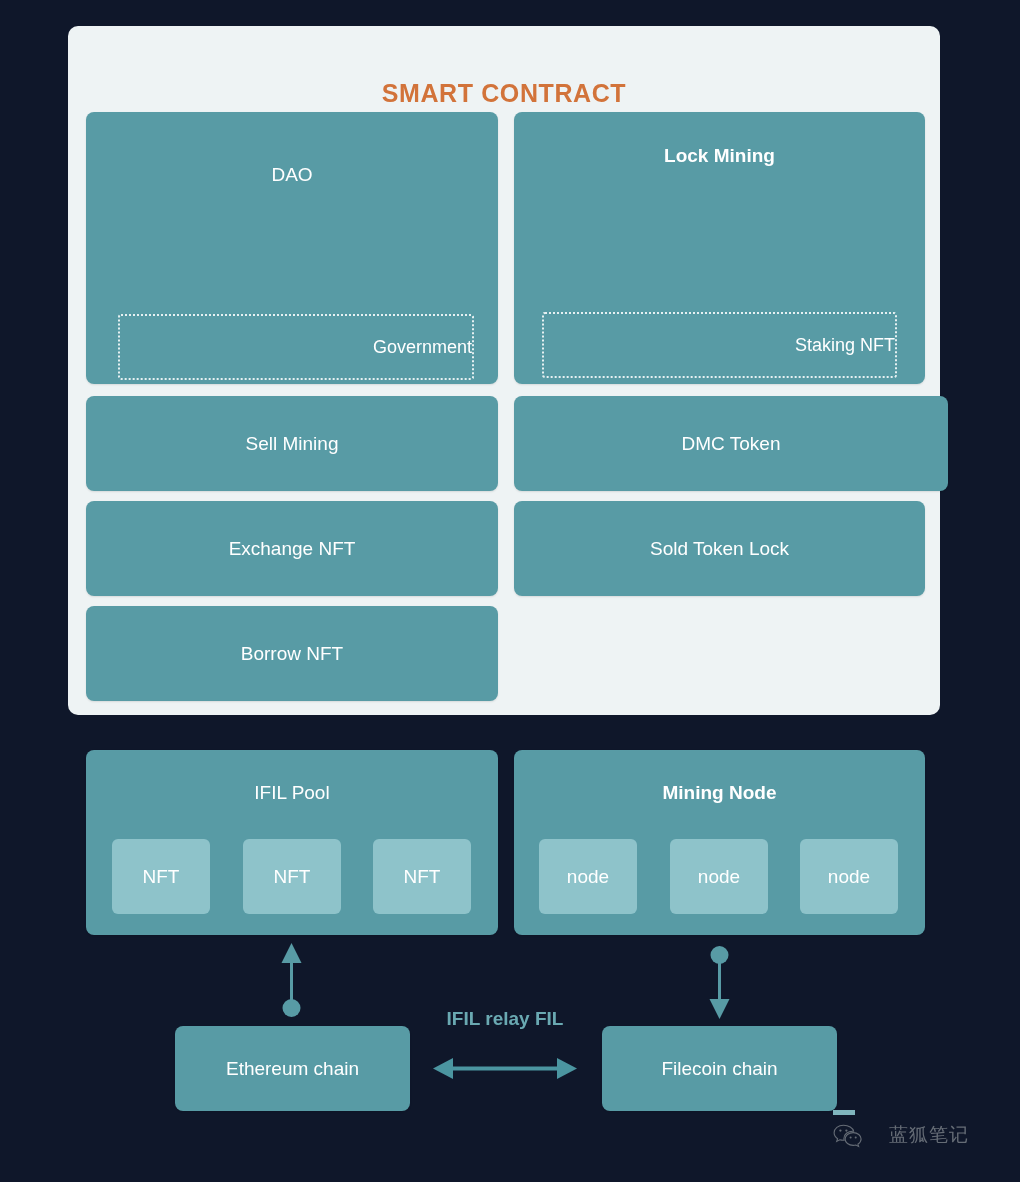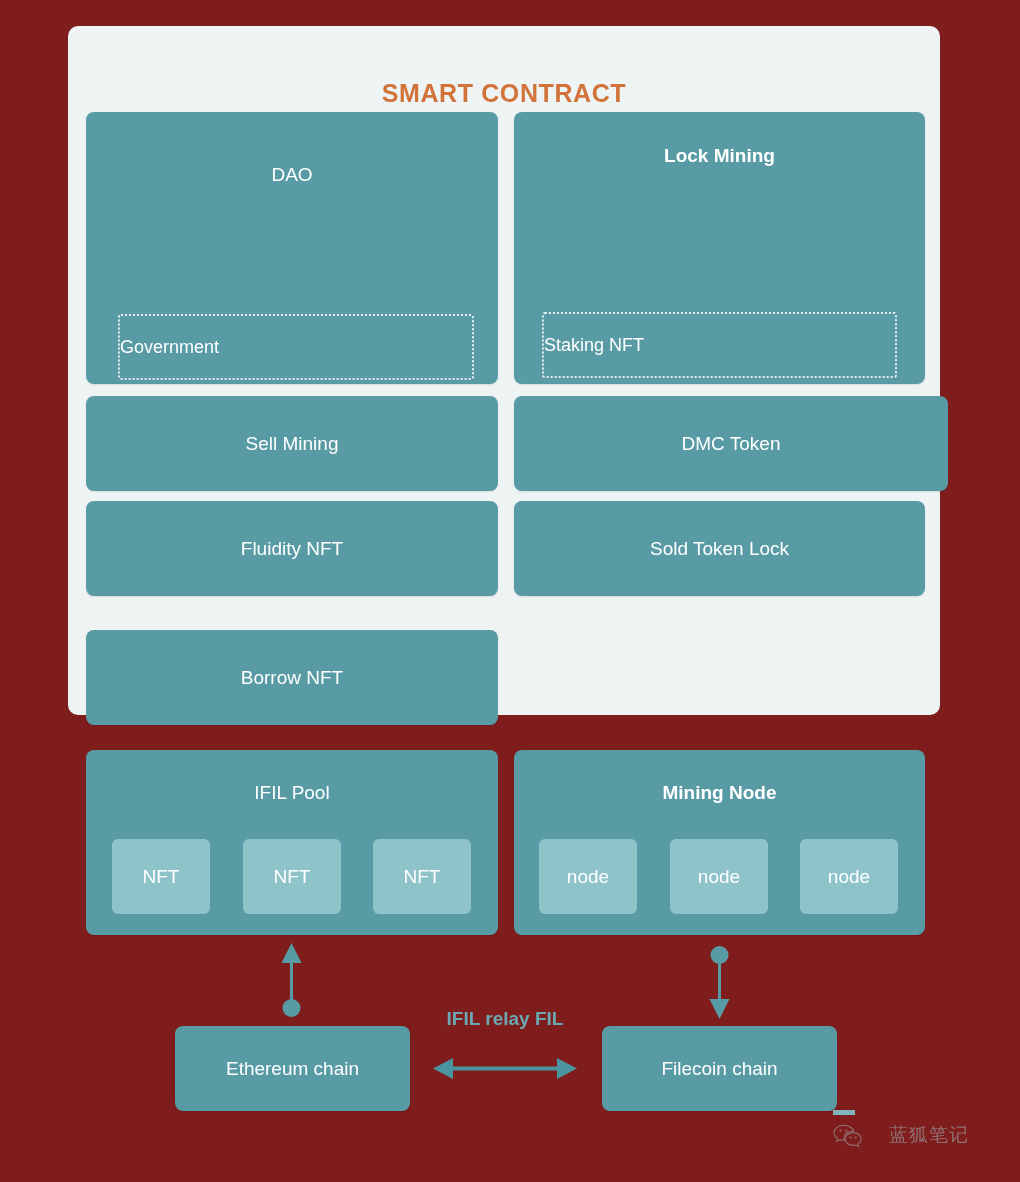--- a/index.html
+++ b/index.html
@@ -8,21 +8,21 @@
     background: #ffffff;
   }
   body {
     font-family: "Liberation Sans", sans-serif;
     -webkit-font-smoothing: antialiased;
   }
   #canvas {
     position: relative;
     width: 1020px;
     height: 1182px;
-    background: #7f1d1d;
+    background: #0f172a;
     overflow: hidden;
   }
 
   
   .panel {
     position: absolute;
     left: 68px;
     top: 26px;
     width: 872px;
     height: 689px;
@@ -76,21 +76,21 @@
     border-radius: 27px;
   }
 
   
   .subbox {
     position: absolute;
     border: 2px dotted rgba(255,255,255,0.85);
     border-radius: 3px;
     display: flex;
     align-items: center;
-    justify-content: flex-start;
+    justify-content: flex-end;
     color: #ffffff;
     font-size: 18px;
     box-sizing: border-box;
   }
 
   
   .tile {
     position: absolute;
     background: #8ec3ca;
     border-radius: 6px;
@@ -178,28 +178,28 @@
 
   <div class="card" style="left:86px; top:396px; width:412px; height:95px;">
     <div class="card-label">Sell Mining</div>
   </div>
 
   <div class="card" style="left:514px; top:396px; width:434px; height:95px;">
     <div class="card-label">DMC Token</div>
   </div>
 
   <div class="card" style="left:86px; top:501px; width:412px; height:95px;">
-    <div class="card-label">Fluidity NFT</div>
+    <div class="card-label">Exchange NFT</div>
   </div>
 
   <div class="card" style="left:514px; top:501px; width:411px; height:95px;">
     <div class="card-label">Sold Token Lock</div>
   </div>
 
-  <div class="card" style="left:86px; top:630px; width:412px; height:95px;">
+  <div class="card" style="left:86px; top:606px; width:412px; height:95px;">
     <div class="card-label">Borrow NFT</div>
   </div>
 
   <div class="card" style="left:86px; top:750px; width:412px; height:185px;">
     <div class="card-title" style="top:32px;">IFIL Pool</div>
     <div class="tile" style="left:26px; top:89px; width:98px; height:75px;">
       <span>NFT</span>
     </div>
     <div class="tile" style="left:157px; top:89px; width:98px; height:75px;">
       <span>NFT</span>

